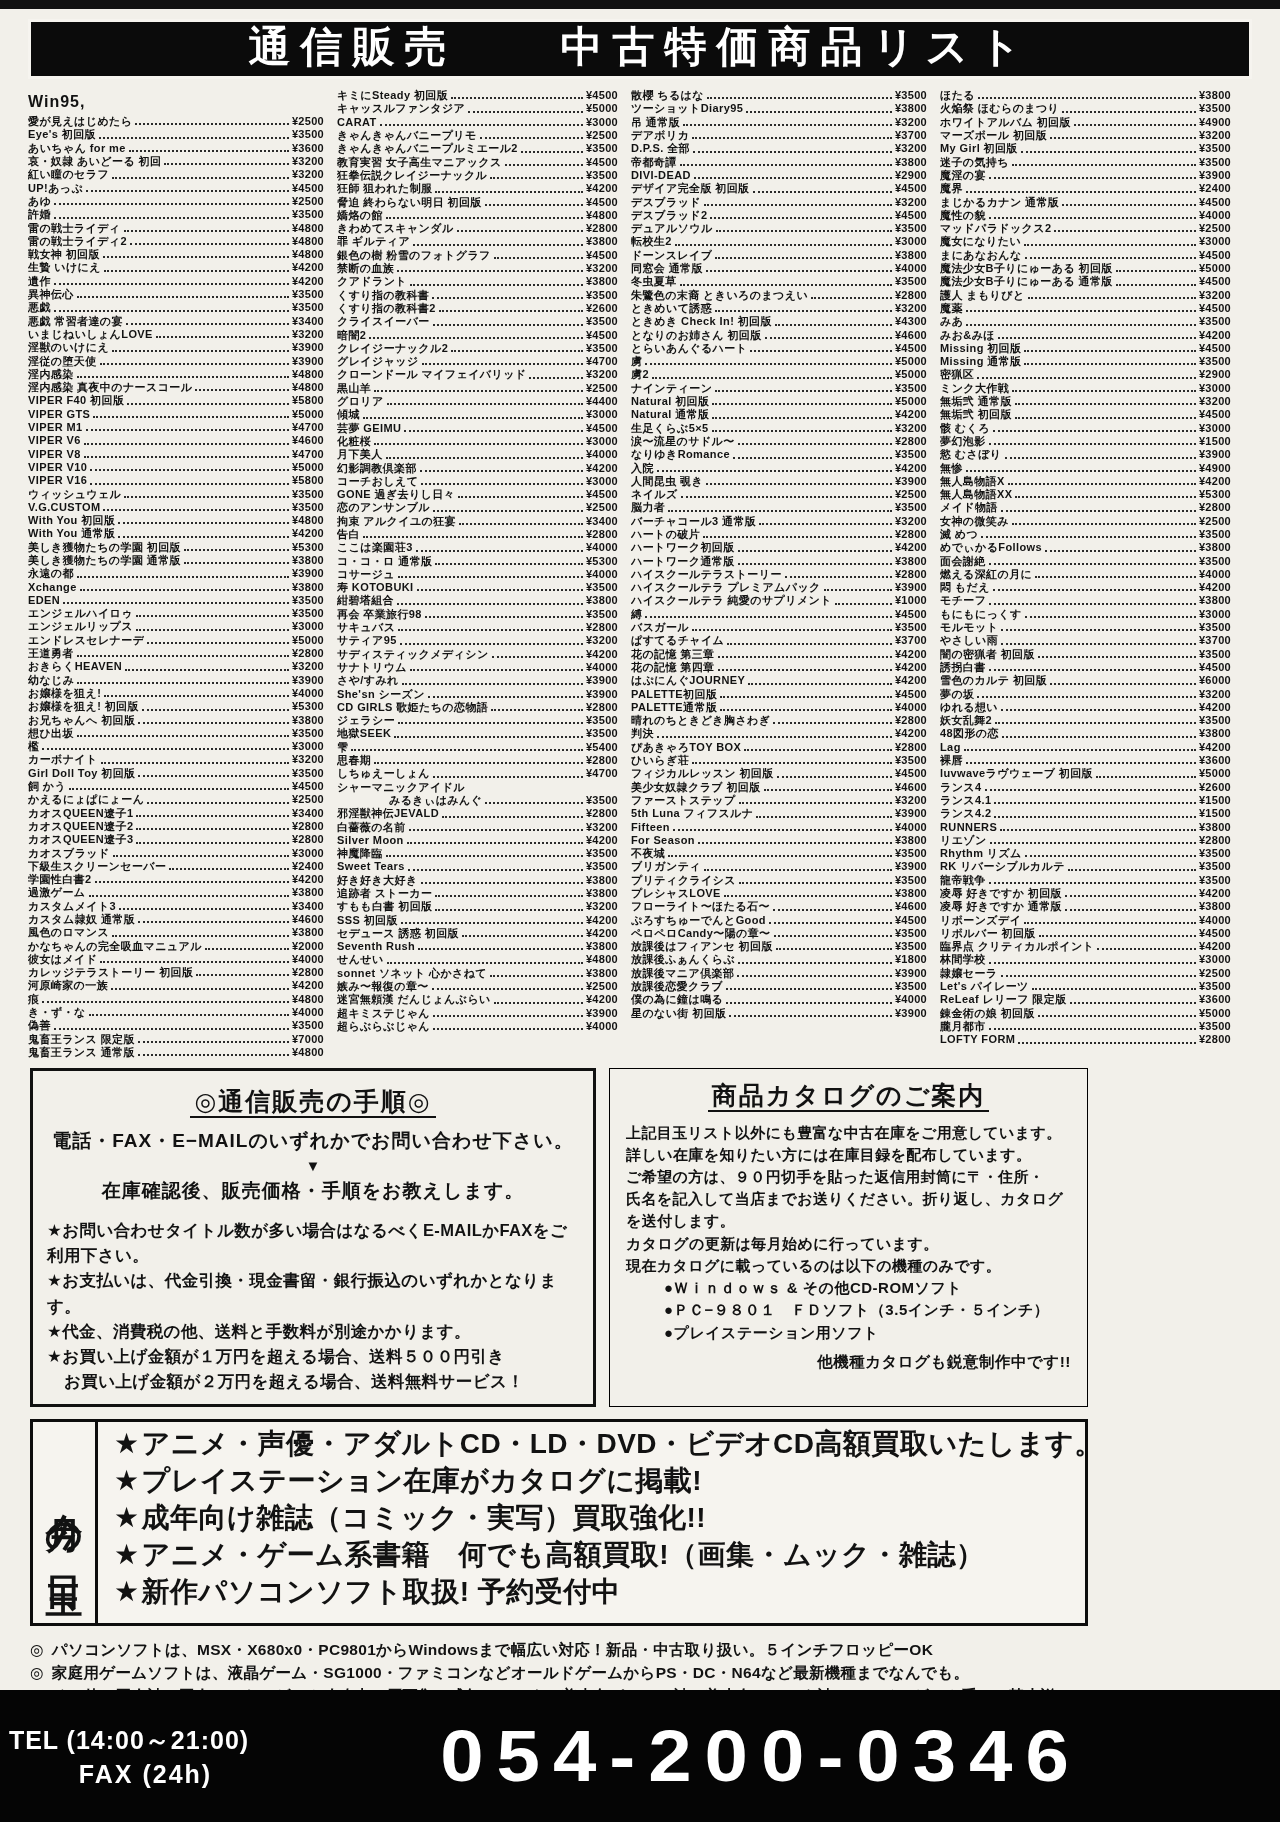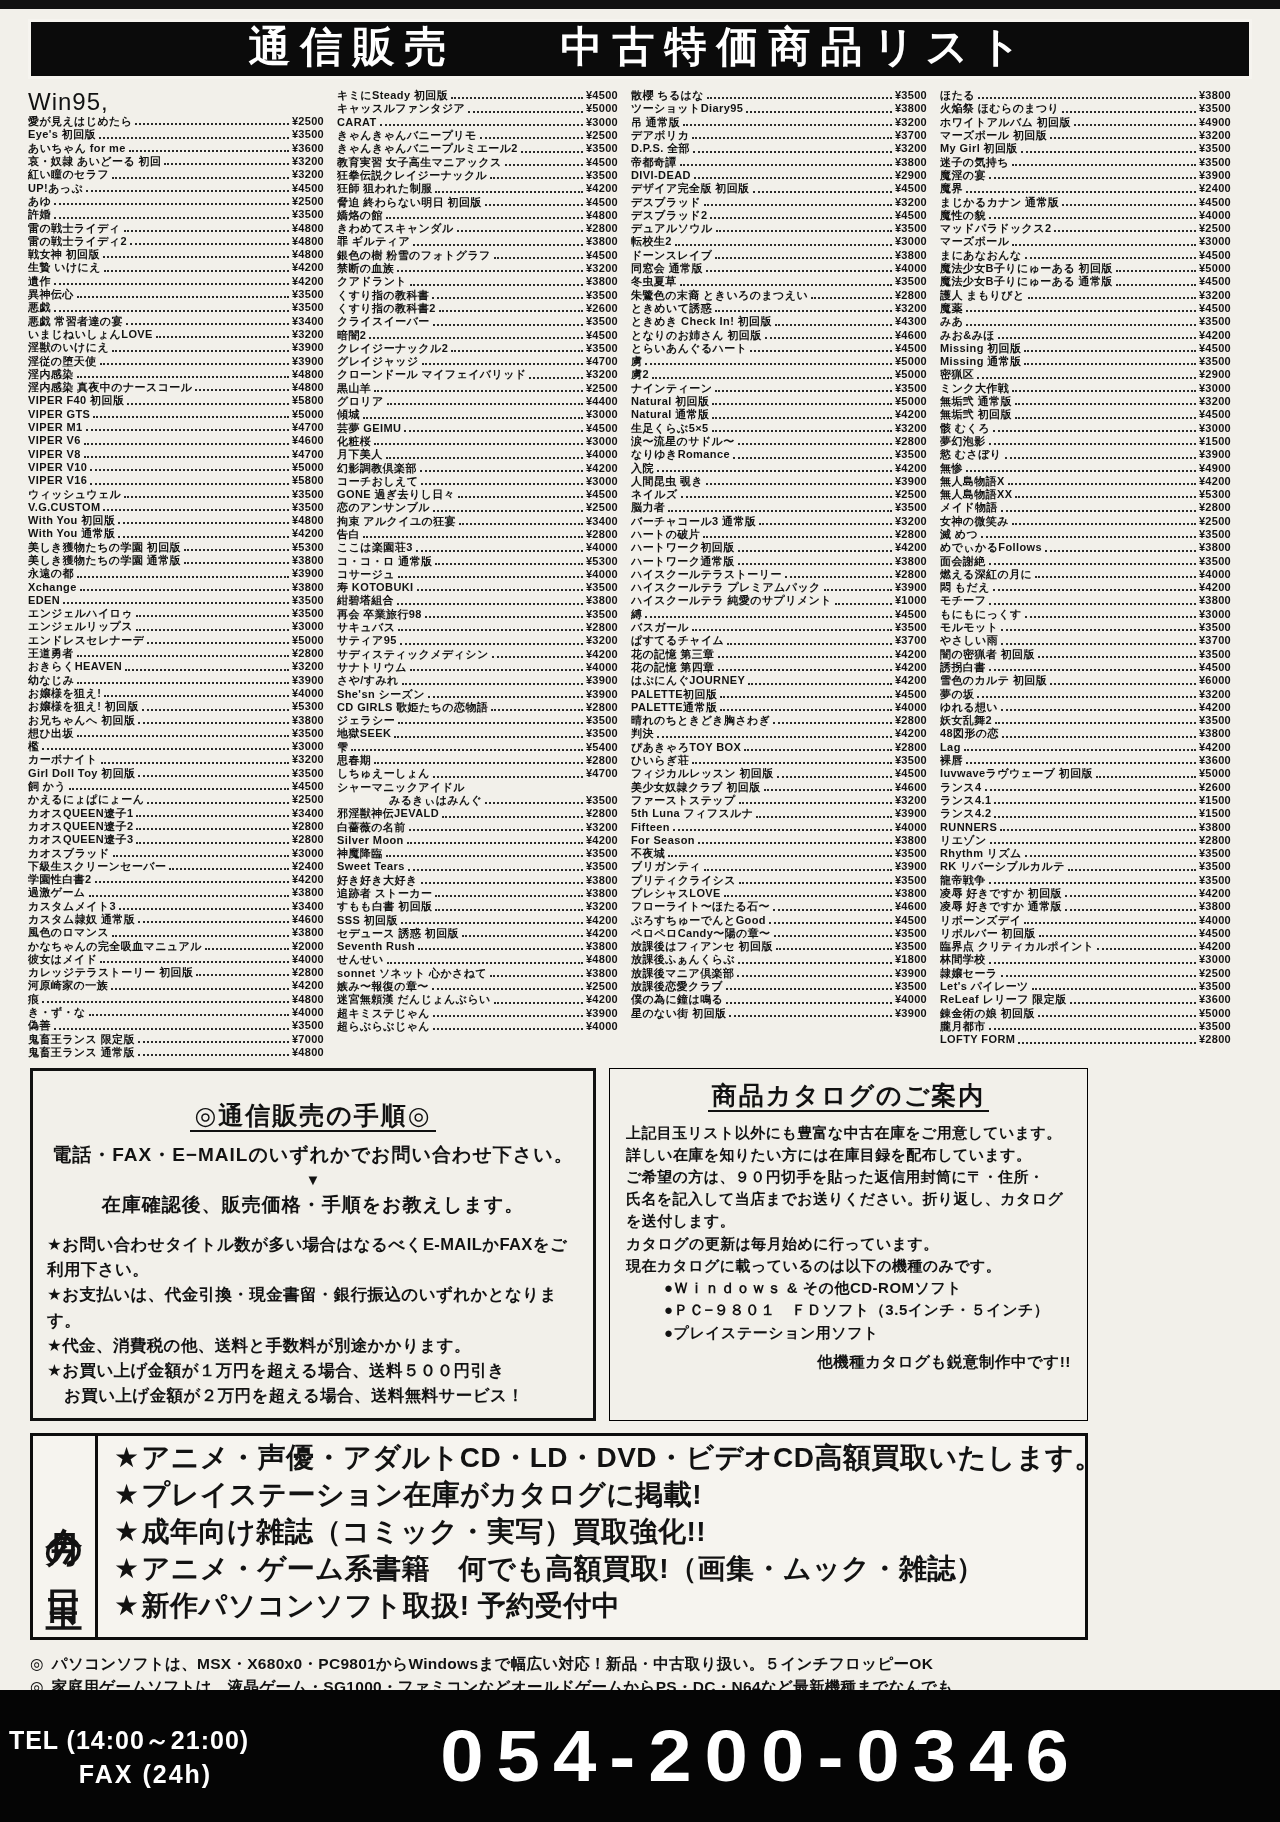--- a/index.html
+++ b/index.html
@@ -5,29 +5,29 @@
   html,body{margin:0;padding:0;}
   body{font-family:"Liberation Sans","DejaVu Sans",sans-serif;background:#888;}
   .page{width:1280px;height:1822px;background:#f2f0ea;position:relative;overflow:hidden;color:#121212;}
   .top-strip{height:9px;background:#111;width:100%;}
   
   .titlebar{margin:10px 28px 0;background:#0b0b0b;}
   .titlebar-inner{border:3px solid #f6f4ef;padding:2px 0 6px;text-align:center;}
   .titlebar-inner h1{margin:0;color:#fff;font-size:42px;font-weight:700;letter-spacing:10px;line-height:1.1;}
   
   .list{margin:10px 28px 0;display:grid;grid-template-columns:296px 281px 296px 291px;column-gap:13px;}
-  .platform{font-size:24px;font-weight:400;line-height:26px;letter-spacing:1px;}
+  .platform{font-size:16px;font-weight:700;line-height:26px;letter-spacing:1px;}
   .row{display:flex;align-items:flex-end;font-size:11px;line-height:13.3px;height:13.3px;white-space:nowrap;font-weight:600;}
   .row .t{overflow:hidden;letter-spacing:.4px;}
   .row .t2i{display:inline-block;width:52px;}
   .row .leader{flex:1;min-width:6px;border-bottom:2px dotted #2a2a2a;margin:0 3px 3px;}
   .row .p{text-align:right;letter-spacing:.3px;}
   
   .boxes{margin:9px 0 0 30px;width:1058px;display:flex;gap:13px;align-items:stretch;}
-  .obox{flex:0 0 566px;border:3px solid #111;padding:26px 14px 10px;box-sizing:border-box;}
+  .obox{flex:0 0 566px;border:3px solid #111;padding:12px 14px 10px;box-sizing:border-box;}
   .cbox{flex:1;border:1px solid #000000;padding:8px 16px 10px;box-sizing:border-box;}
   .obox-title,.cbox-title{text-align:center;font-size:25px;font-weight:700;letter-spacing:2px;margin:2px 0 10px;}
   .obox-title span,.cbox-title span{border-bottom:2px solid #111;padding:0 4px 1px;}
   .obox-line{font-size:19px;text-align:center;letter-spacing:1px;margin:6px 0;font-weight:600;}
   .obox-arrow{text-align:center;font-size:15px;line-height:12px;margin:2px 0;}
   .obox-steps{margin-top:14px;}
   .obox-step{font-size:16.5px;line-height:1.52;font-weight:600;letter-spacing:.4px;}
   .obox-step .cont{display:inline-block;width:17px;}
   .cbox-line{font-size:15px;line-height:1.47;font-weight:600;letter-spacing:.4px;}
   .cbox-machine{font-size:15px;line-height:1.5;font-weight:700;margin-left:38px;letter-spacing:.5px;}
@@ -1180,21 +1180,21 @@
           <span class="t">魔性の貌</span>
           <span class="leader"></span>
           <span class="p">¥4000</span>
         </div>
         <div class="row">
           <span class="t">マッドパラドックス2</span>
           <span class="leader"></span>
           <span class="p">¥2500</span>
         </div>
         <div class="row">
-          <span class="t">マーズボール</span>
+          <span class="t">魔女になりたい</span>
           <span class="leader"></span>
           <span class="p">¥3000</span>
         </div>
         <div class="row">
           <span class="t">まにあなおんな</span>
           <span class="leader"></span>
           <span class="p">¥4500</span>
         </div>
         <div class="row">
           <span class="t">魔法少女B子りにゅーある 初回版</span>

